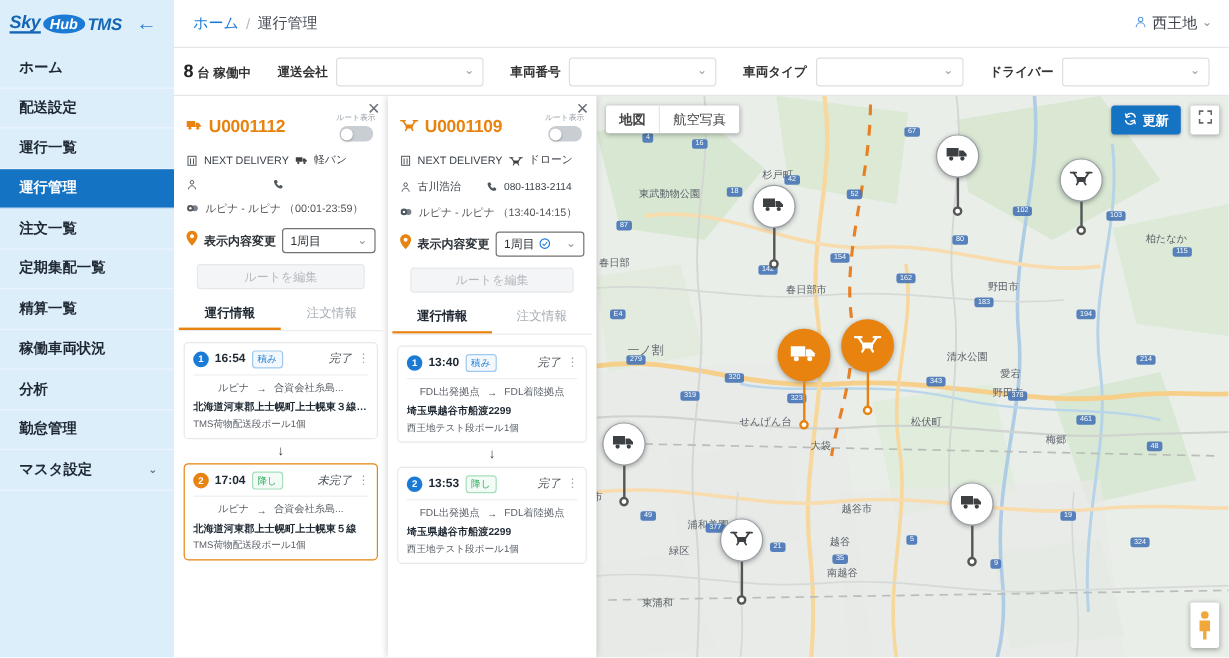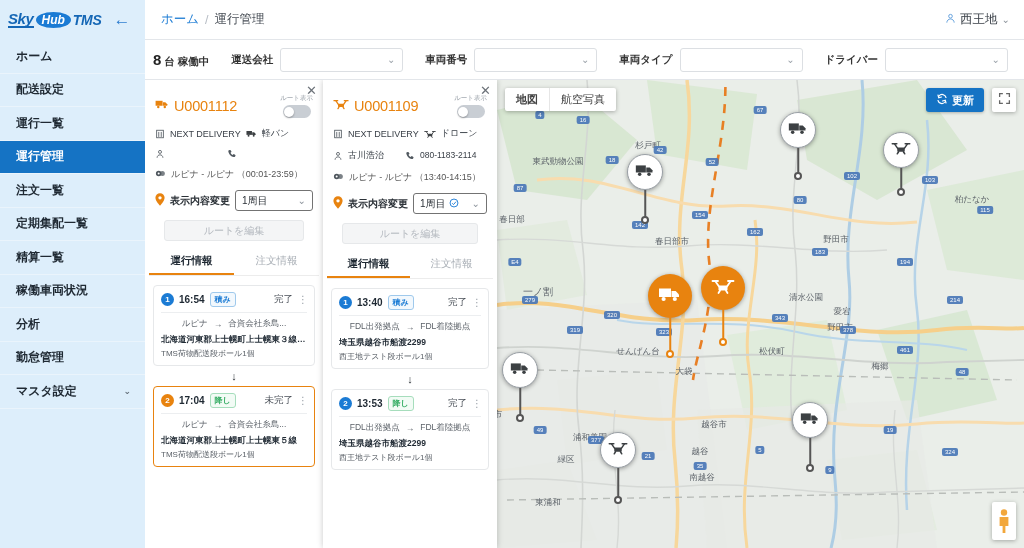--- a/index.html
+++ b/index.html
@@ -147,21 +147,21 @@
   }
   #panel-0 { left: 145px; width: 178px; height: 468px; }
   #panel-1 { left: 323px; width: 174px; height: 468px; }
   .panel-close {
     position: absolute; top: 4px; right: 6px; font-size: 13px;
     color: #6b7178; cursor: pointer; line-height: 1;
   }
   .panel-head { padding: 14px 10px 0 10px; }
   .panel-title-row { display: flex; align-items: center; justify-content: space-between; }
   .veh-title { display: flex; align-items: center; gap: 5px; }
-  .veh-id { color: #e8830f; font-size: 14.5px; font-weight: 400; letter-spacing: -0.2px; }
+  .veh-id { color: #e8830f; font-size: 14.5px; font-weight: 700; letter-spacing: -0.2px; }
   .veh-icon { color: #e8830f; }
   .toggle-wrap { display: flex; flex-direction: column; align-items: center; gap: 2px; }
   .toggle-label { font-size: 6.5px; color: #9aa1a9; white-space: nowrap; }
   .toggle {
     width: 28px; height: 13px; border-radius: 7px; background: #c9ced4;
     position: relative; cursor: pointer;
   }
   .toggle .knob {
     position: absolute; top: 1.5px; left: 1.5px; width: 10px; height: 10px;
     border-radius: 50%; background: #fff; box-shadow: 0 1px 2px rgba(0,0,0,.3);
@@ -204,25 +204,25 @@
   .trip-top { display: flex; align-items: center; gap: 5px; }
   .seq {
     width: 13px; height: 13px; border-radius: 50%; color: #fff;
     font-size: 8px; font-weight: 800; display: flex;
     align-items: center; justify-content: center; flex: none;
   }
   .seq.blue { background: #1b7bd4; }
   .seq.orange { background: #e8830f; }
   .trip-time { font-size: 10px; font-weight: 800; color: #1f2933; }
   .chip {
-    font-size: 8px; border-radius: 3px; padding: 1px 4px; font-weight: 700;
+    font-size: 8px; border-radius: 3px; padding: 1px 4px; font-weight: 400;
   }
   .chip.load { color: #1b7bd4; border: 1px solid #9fc9ec; background: #f2f8fd; }
   .chip.unload { color: #2faa5f; border: 1px solid #a6ddbc; background: #f2fbf5; }
-  .trip-status { margin-left: auto; font-size: 9.5px; color: #4a5058; }
+  .trip-status { margin-left: auto; font-size: 9.5px; color: #4a5058; font-style: italic; }
   .trip-kebab { color: #9aa1a9; font-size: 10px; cursor: pointer; letter-spacing: -1px; }
   .trip-divider { height: 1px; background: #eceef0; margin: 5px 0; }
   .od-row {
     display: flex; align-items: center; justify-content: center; gap: 6px;
     font-size: 8.5px; color: #5b6168; white-space: nowrap;
   }
   .trip-addr {
     font-size: 8.5px; font-weight: 800; color: #1f2933; margin-top: 4px;
     white-space: nowrap; overflow: hidden; text-overflow: ellipsis;
   }

